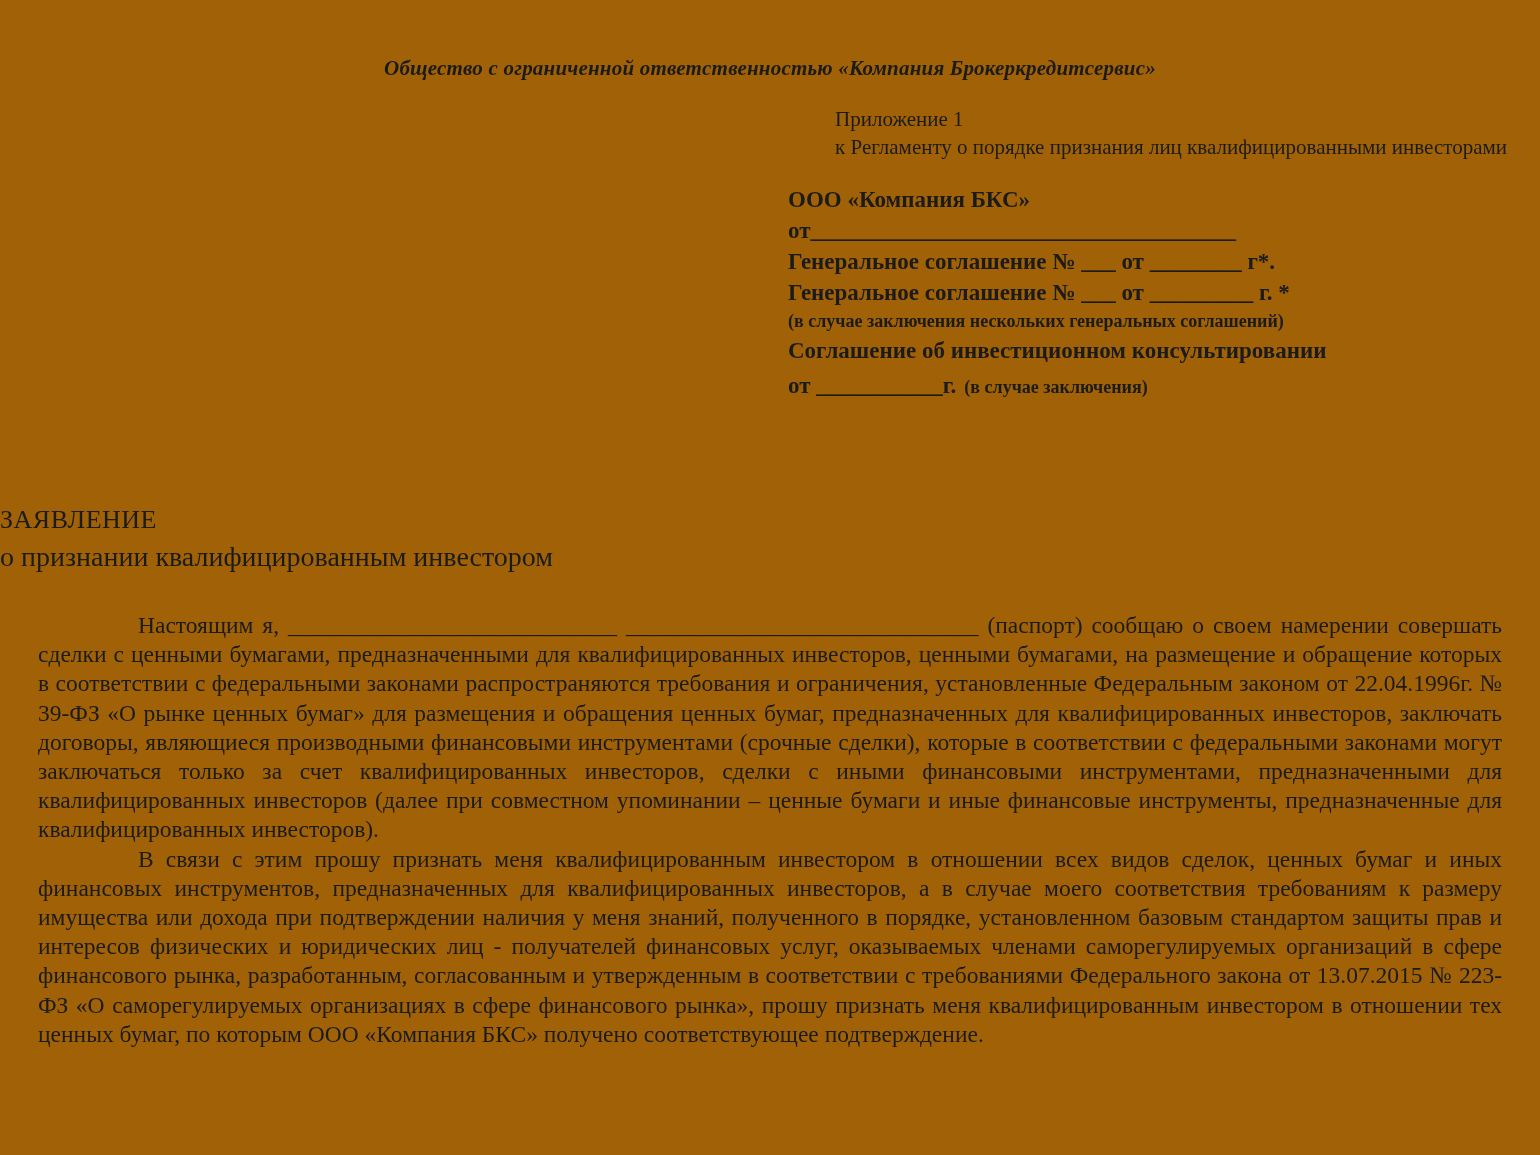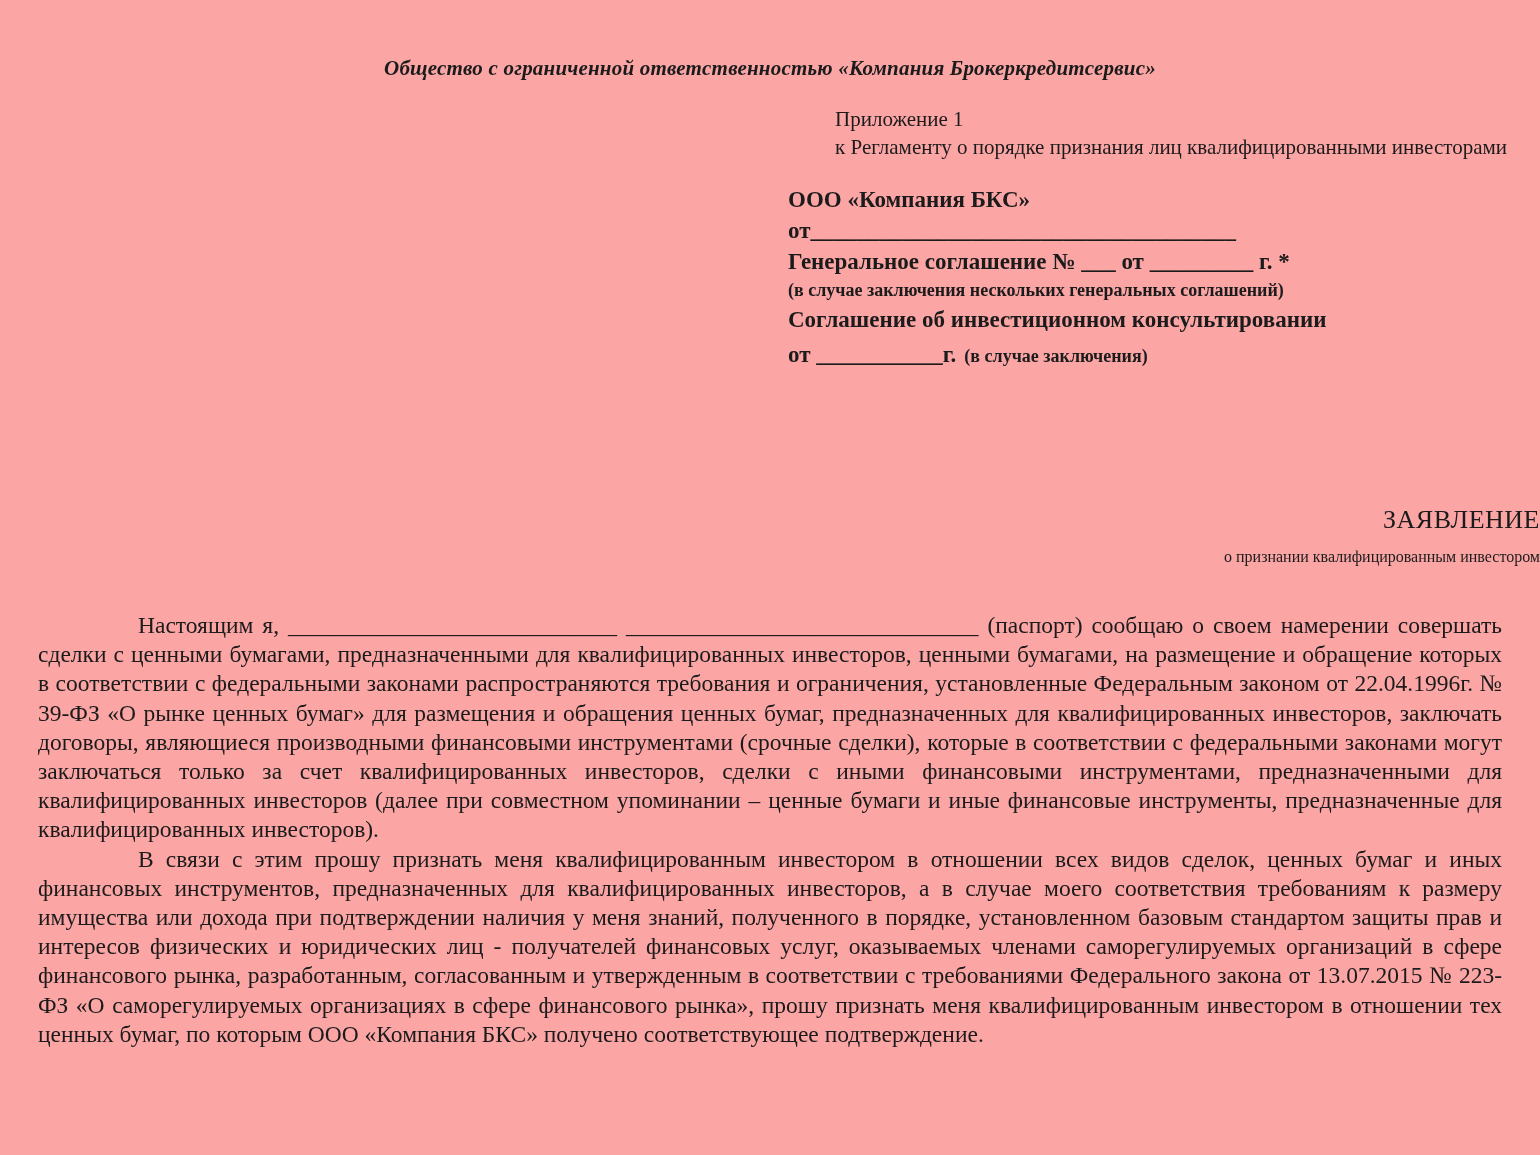--- a/index.html
+++ b/index.html
@@ -1,20 +1,20 @@
 <!DOCTYPE html>
 <html><head>
 <meta charset="utf-8">
 <style>
   html, body { margin: 0; padding: 0; background: #efefee; }
   .page {
     position: relative;
     width: 1540px;
     height: 1155px;
-    background: #fca5a5;
+    background: #a16207;
     color: #1b1b1b;
     font-family: "Liberation Serif", "DejaVu Serif", serif;
     overflow: hidden;
   }
 
   .company-header {
     position: absolute;
     top: 56px; left: 0;
     width: 100%;
     text-align: center;
@@ -50,30 +50,30 @@
   .advisory-caption-inline {
     font-size: 18px;
     margin-left: 8px;
   }
   .blank { letter-spacing: 0; }
 
   .title-block {
     position: absolute;
     top: 506px; left: 0;
     width: 100%;
-    text-align: right;
+    text-align: left;
   }
   .title-main {
     font-size: 26px;
     line-height: 28px;
     margin-bottom: 10px;
     letter-spacing: 0.5px;
   }
   .title-sub {
-    font-size: 16px;
+    font-size: 28px;
     line-height: 26px;
   }
 
   .body-text {
     position: absolute;
     top: 611px; left: 38px;
     width: 1464px;
     font-size: 23.5px;
     line-height: 29.2px;
     text-align: justify;
@@ -91,20 +91,21 @@
   <div class="company-header">Общество с ограниченной ответственностью «Компания Брокеркредитсервис»</div>
 
   <div class="appendix-block">
     <div>Приложение 1</div>
     <div>к Регламенту о порядке признания лиц квалифицированными инвесторами</div>
   </div>
 
   <div class="recipient-block">
     <div class="line">ООО  «Компания БКС»</div>
     <div class="line"><span>от</span><span class="blank">_____________________________________</span></div>
+    <div class="line">Генеральное соглашение № ___ от ________ г*.</div>
     <div class="line">Генеральное соглашение № ___ от _________ г. *</div>
     <div class="caption ga-caption">(в случае заключения нескольких генеральных соглашений)</div>
     <div class="line">Соглашение об инвестиционном консультировании</div>
     <div class="line advisory-from-line"><span>от</span> <span class="blank">___________</span><span>г.</span><span class="advisory-caption-inline">(в случае заключения)</span></div>
   </div>
 
   <div class="title-block">
     <div class="title-main">ЗАЯВЛЕНИЕ</div>
     <div class="title-sub">о признании квалифицированным инвестором</div>
   </div>

